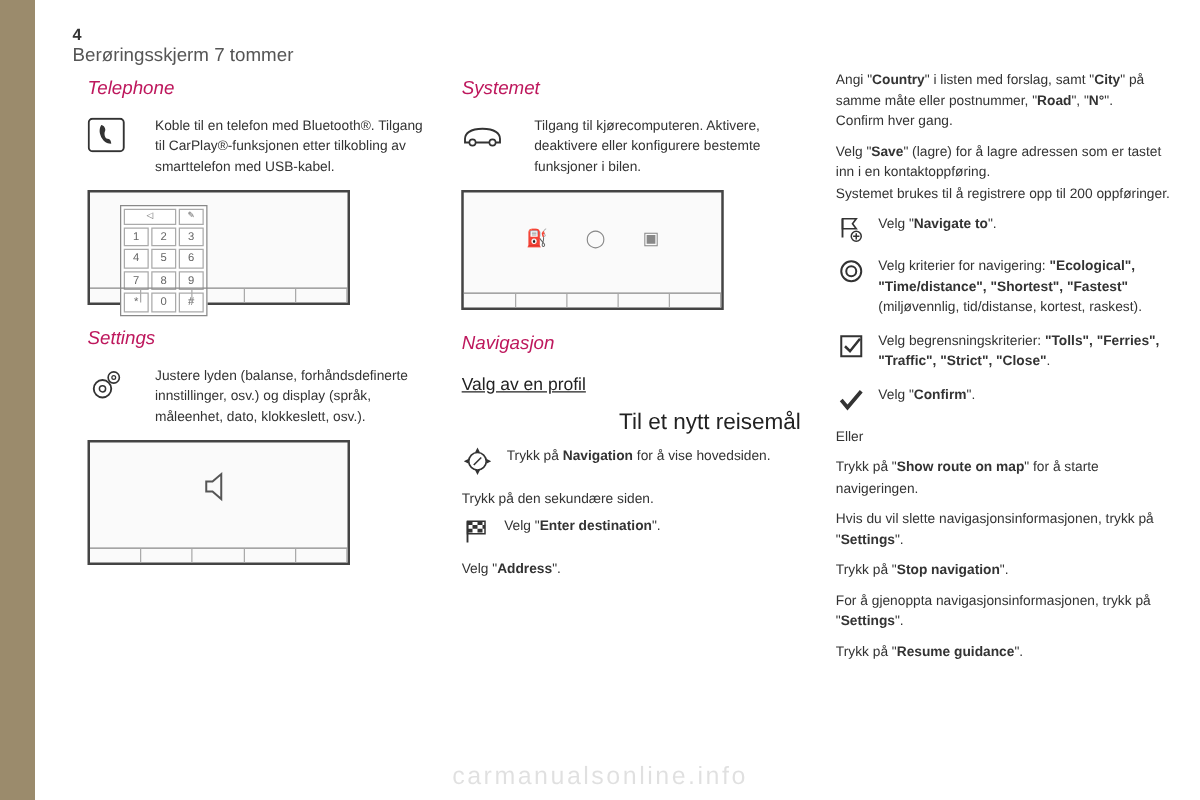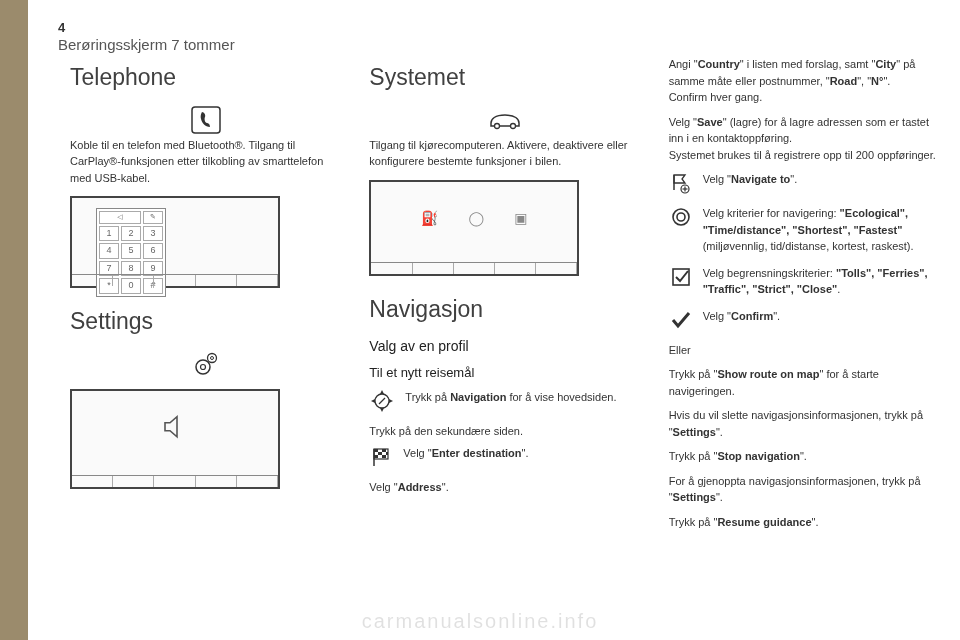--- a/index.html
+++ b/index.html
@@ -43,43 +43,45 @@
     }
     .columns {
       position: absolute;
       left: 70px; top: 56px;
       width: 870px;
       display: flex;
       gap: 28px;
     }
     .col { flex: 1; min-width: 0; }
     h2 {
-      font-size: 23px;
+      font-size: 15px;
       font-weight: normal;
       margin-bottom: 10px;
       margin-top: 4px;
-      color: #404040;
+      color: #be185d;
+      font-style: italic;
     }
     h3 {
       font-size: 14px;
       font-weight: normal;
       margin: 8px 0 6px 0;
       color: #222;
+      text-decoration: underline;
     }
     h4 {
-      font-size: 13px;
+      font-size: 18px;
       font-weight: normal;
       margin: 6px 0 6px 0;
       color: #222;
+      text-align: right;
     }
     .icon-block {
       display: flex;
-      gap: 2px;
+      gap: 24px;
       margin-bottom: 10px;
-      flex-direction: column;
     }
     .icon-block .icon {
       flex: 0 0 30px;
       height: 30px;
       display: flex;
       align-items: center;
       justify-content: center;
     }
     .icon-block .txt { flex: 1; }
     .small-icon-block {
@@ -210,20 +212,21 @@
     <h2>Settings</h2>
     <div class="icon-block">
       <div class="icon">
         <svg width="28" height="28" viewBox="0 0 28 28">
           <circle cx="11" cy="17" r="7" fill="none" stroke="#333" stroke-width="1.5"></circle>
           <circle cx="11" cy="17" r="2.5" fill="none" stroke="#333" stroke-width="1.2"></circle>
           <circle cx="20" cy="8" r="4.5" fill="none" stroke="#333" stroke-width="1.3"></circle>
           <circle cx="20" cy="8" r="1.5" fill="none" stroke="#333" stroke-width="1"></circle>
         </svg>
       </div>
+      <div class="txt">Justere lyden (balanse, forhåndsdefinerte innstillinger, osv.) og display (språk, måleenhet, dato, klokkeslett, osv.).</div>
     </div>
 
     <div class="screenshot speaker">
       <div class="speaker-icon">
         <svg width="28" height="28" viewBox="0 0 28 28">
           <path d="M4 10 L9 10 L16 4 L16 24 L9 18 L4 18 Z" fill="none" stroke="#555" stroke-width="1.6"></path>
         </svg>
       </div>
       <div class="tabs">
           <span></span>

